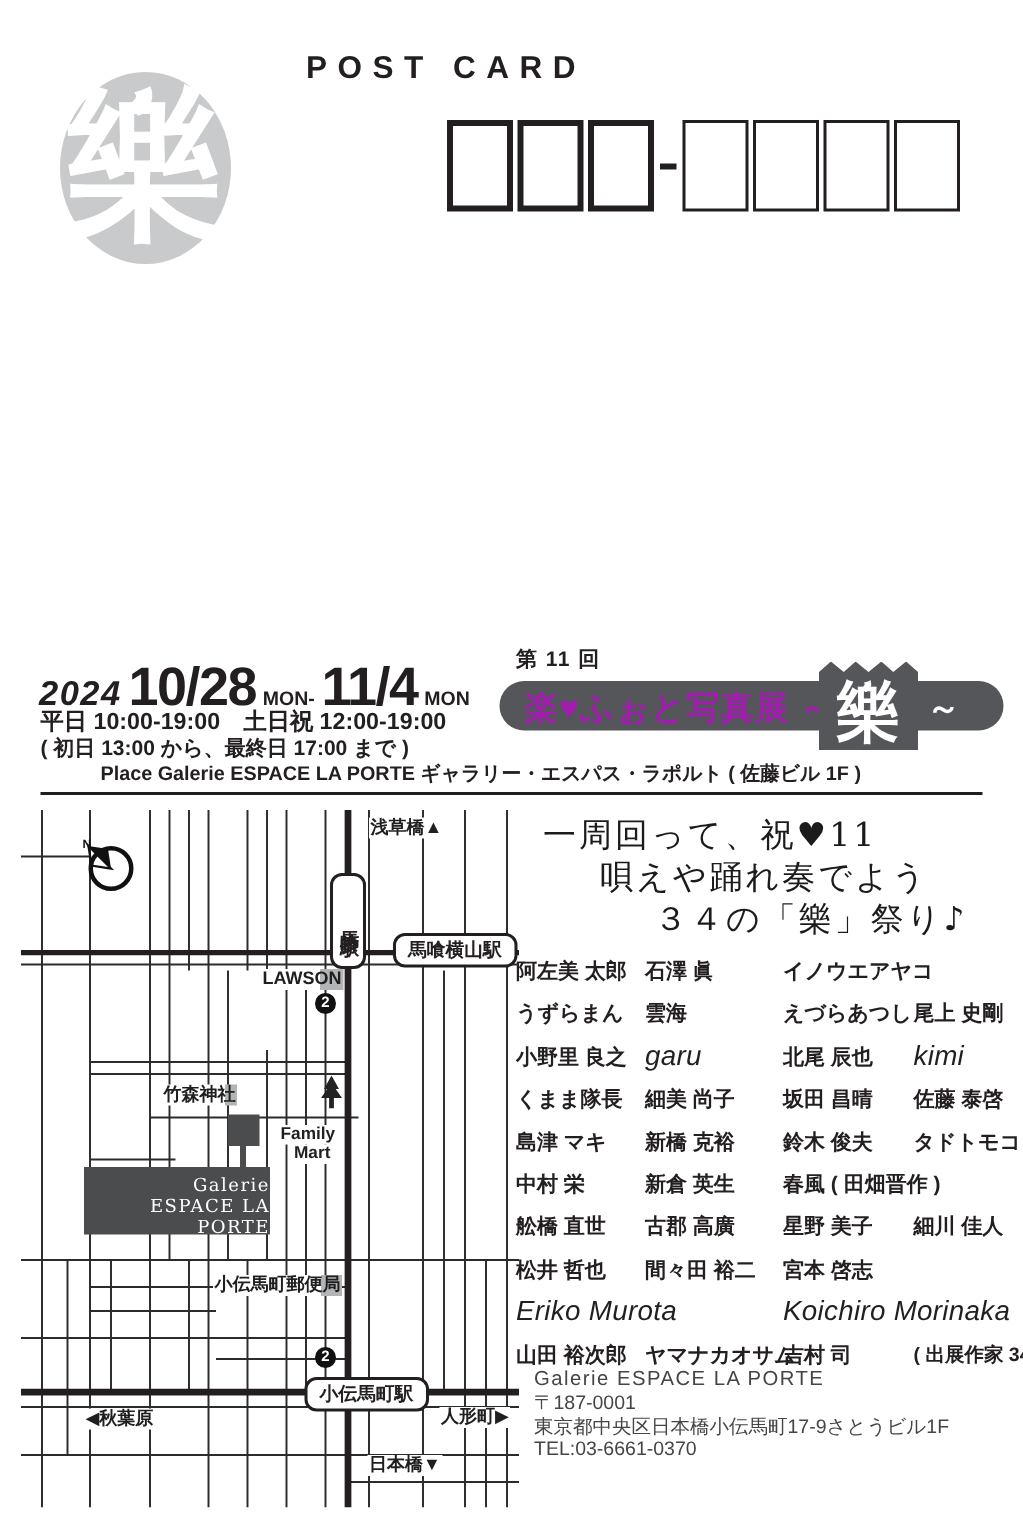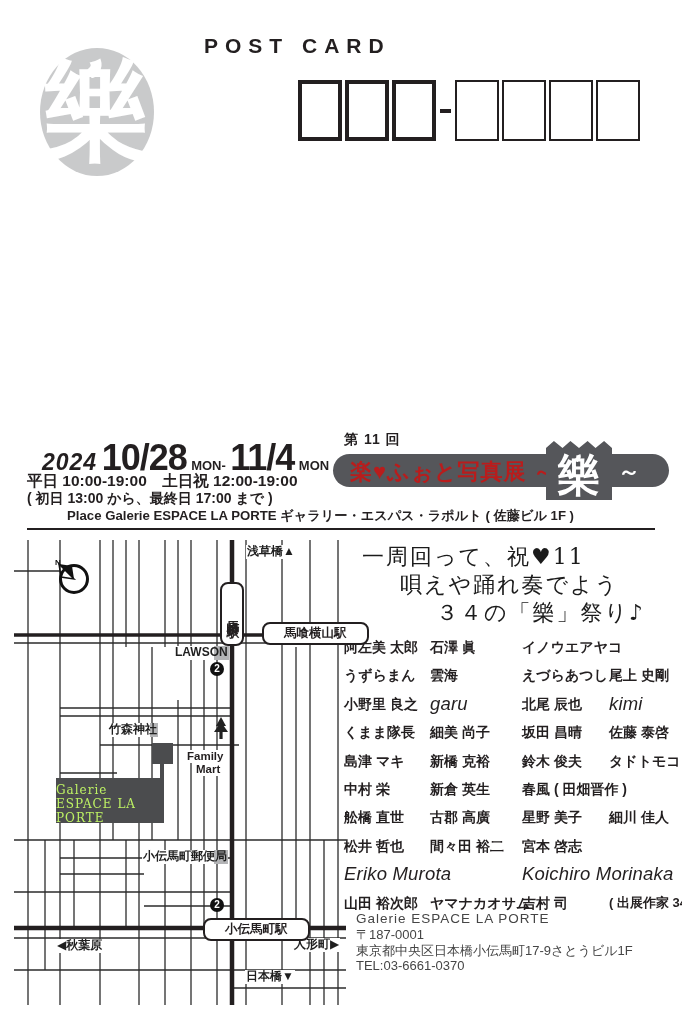--- a/index.html
+++ b/index.html
@@ -12,32 +12,32 @@
   .stamp-char{position:absolute;left:-8px;top:-4px;width:130px;height:132px;color:#ffffff;
               font-size:106px;font-weight:900;line-height:132px;text-align:center;}
   .postcard-title{left:204px;top:34px;font-size:21px;font-weight:900;letter-spacing:7px;}
   .zips{left:298px;top:80px;display:flex;align-items:center;gap:3px;}
   .zip{box-sizing:border-box;width:44px;height:61px;background:#fff;border:4px solid #231f20;}
   .zip.thin{border-width:2.5px;}
   .zip-dash{width:11px;height:4px;background:#231f20;margin:0 1px;}
 
   
   .daterow{left:26px;top:437px;white-space:nowrap;font-weight:900;}
-  .daterow .year{font-size:23px;font-style:italic;letter-spacing:1px;margin-left:16px;}
+  .daterow .year{font-size:23px;font-style:italic;letter-spacing:1px;}
   .daterow .big{font-size:36px;letter-spacing:-1px;}
   .daterow .small{font-size:13px;letter-spacing:0;}
   .hours{left:27px;top:471px;font-size:15.5px;font-weight:700;white-space:nowrap;}
   .note{left:27px;top:490px;font-size:14px;font-weight:700;white-space:nowrap;}
   .place{left:27px;top:507px;font-size:13.2px;font-weight:700;white-space:nowrap;margin-left:40px;}
   .divider{left:27px;top:528px;width:628px;height:2px;background:#231f20;}
 
   
   .session{left:344px;top:431px;font-size:14px;font-weight:800;letter-spacing:1px;}
   .pill{left:333px;top:454px;width:336px;height:33px;background:#55565a;border-radius:17px;z-index:1;}
-  .pill-text{left:350px;top:457px;font-size:22px;font-weight:800;color:#b91c1c;letter-spacing:1px;z-index:2;white-space:nowrap;font-family:Liberation Serif, serif;}
+  .pill-text{left:350px;top:457px;font-size:22px;font-weight:800;color:#a21caf;letter-spacing:1px;z-index:2;white-space:nowrap;font-family:Liberation Serif, serif;}
   .kanji-box{left:546px;top:441px;width:66px;height:59px;background:#55565a;z-index:3;
              clip-path:polygon(0 12%,12% 0,25% 12%,37% 0,50% 12%,63% 0,75% 12%,88% 0,100% 12%,100% 100%,0 100%);}
   .kanji-box span{display:block;margin-top:10px;text-align:center;color:#fff;font-size:43px;font-weight:900;line-height:48px;}
   .pill-tail{left:618px;top:457px;font-size:22px;font-weight:800;color:#fff;z-index:4;}
 
   
   .headline{font-family:"DejaVu Serif","Liberation Serif",serif;font-size:22px;letter-spacing:2px;
             color:#1b1b1b;white-space:nowrap;}
   .hl1{left:362px;top:542px;}
   .hl2{left:400px;top:570px;}
@@ -55,29 +55,29 @@
   .venue .vname{font-size:13.5px;letter-spacing:1px;}
 
   
   .map{left:14px;top:540px;width:332px;height:465px;}
   .map svg.streets{position:absolute;left:0;top:0;}
   .map-label{position:absolute;font-weight:700;font-size:12px;color:#1f1f1f;background:#fff;
              padding:0 1px;line-height:1.15;white-space:nowrap;}
   .hl-right{background:linear-gradient(90deg,#fff 0 72%,#b3b4b6 72% 100%);}
   .hl-mid{background:linear-gradient(90deg,#fff 0 84%,#b3b4b6 84% 100%);}
   .station{position:absolute;box-sizing:border-box;border:2px solid #231f20;border-radius:8px;background:#fff;
-           font-weight:700;font-size:12.5px;padding:1px 20px;white-space:nowrap;z-index:5;}
+           font-weight:700;font-size:12.5px;padding:1px 8px;white-space:nowrap;z-index:5;}
   .station.vert{writing-mode:vertical-rl;text-orientation:upright;padding:4px 1px;letter-spacing:2px;
                 width:24px;height:64px;text-align:center;}
   .exit{position:absolute;width:14px;height:14px;border-radius:50%;background:#111;color:#fff;
         font-size:10px;font-weight:700;text-align:center;line-height:14px;z-index:5;}
   .gmarker{position:absolute;left:138px;top:203px;width:21px;height:21px;background:#4b4c4e;z-index:4;}
   .gstem{position:absolute;left:146px;top:224px;width:4px;height:17px;background:#4b4c4e;z-index:4;}
-  .gbox{position:absolute;left:42px;top:238px;width:108px;height:45px;background:#4b4c4e;color:#bef264;
-        text-align:left;z-index:5;font-family:"DejaVu Serif","Liberation Serif",serif;}
+  .gbox{position:absolute;left:42px;top:238px;width:124px;height:45px;background:#4b4c4e;color:#ffffff;
+        text-align:right;z-index:5;font-family:"DejaVu Serif","Liberation Serif",serif;}
   .gbox .g1{font-size:12px;margin-top:5px;letter-spacing:1px;}
   .gbox .g2{font-size:12px;letter-spacing:1px;}
   .fam{position:absolute;font-weight:700;font-size:11.5px;line-height:13px;z-index:4;background:#fff;padding:0 1px;}
 </style>
 </head>
 <body>
 
 <div class="page">
 
   <div class="abs stamp">

